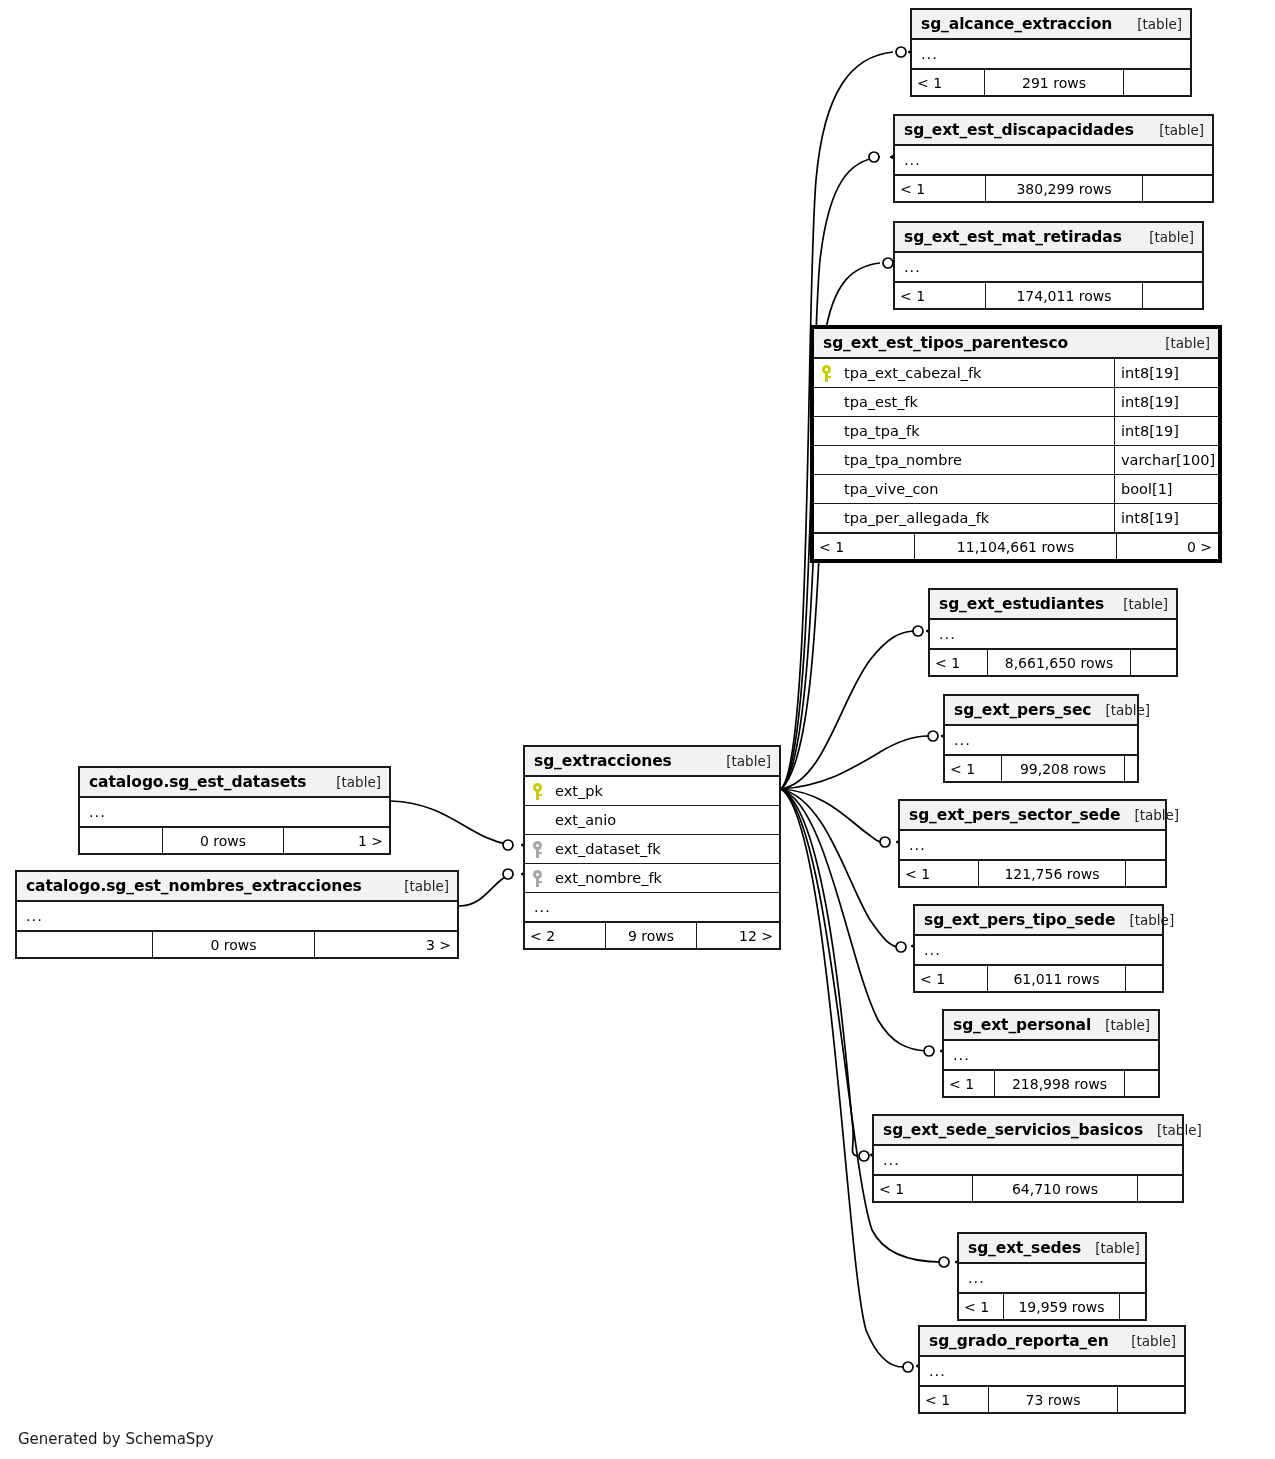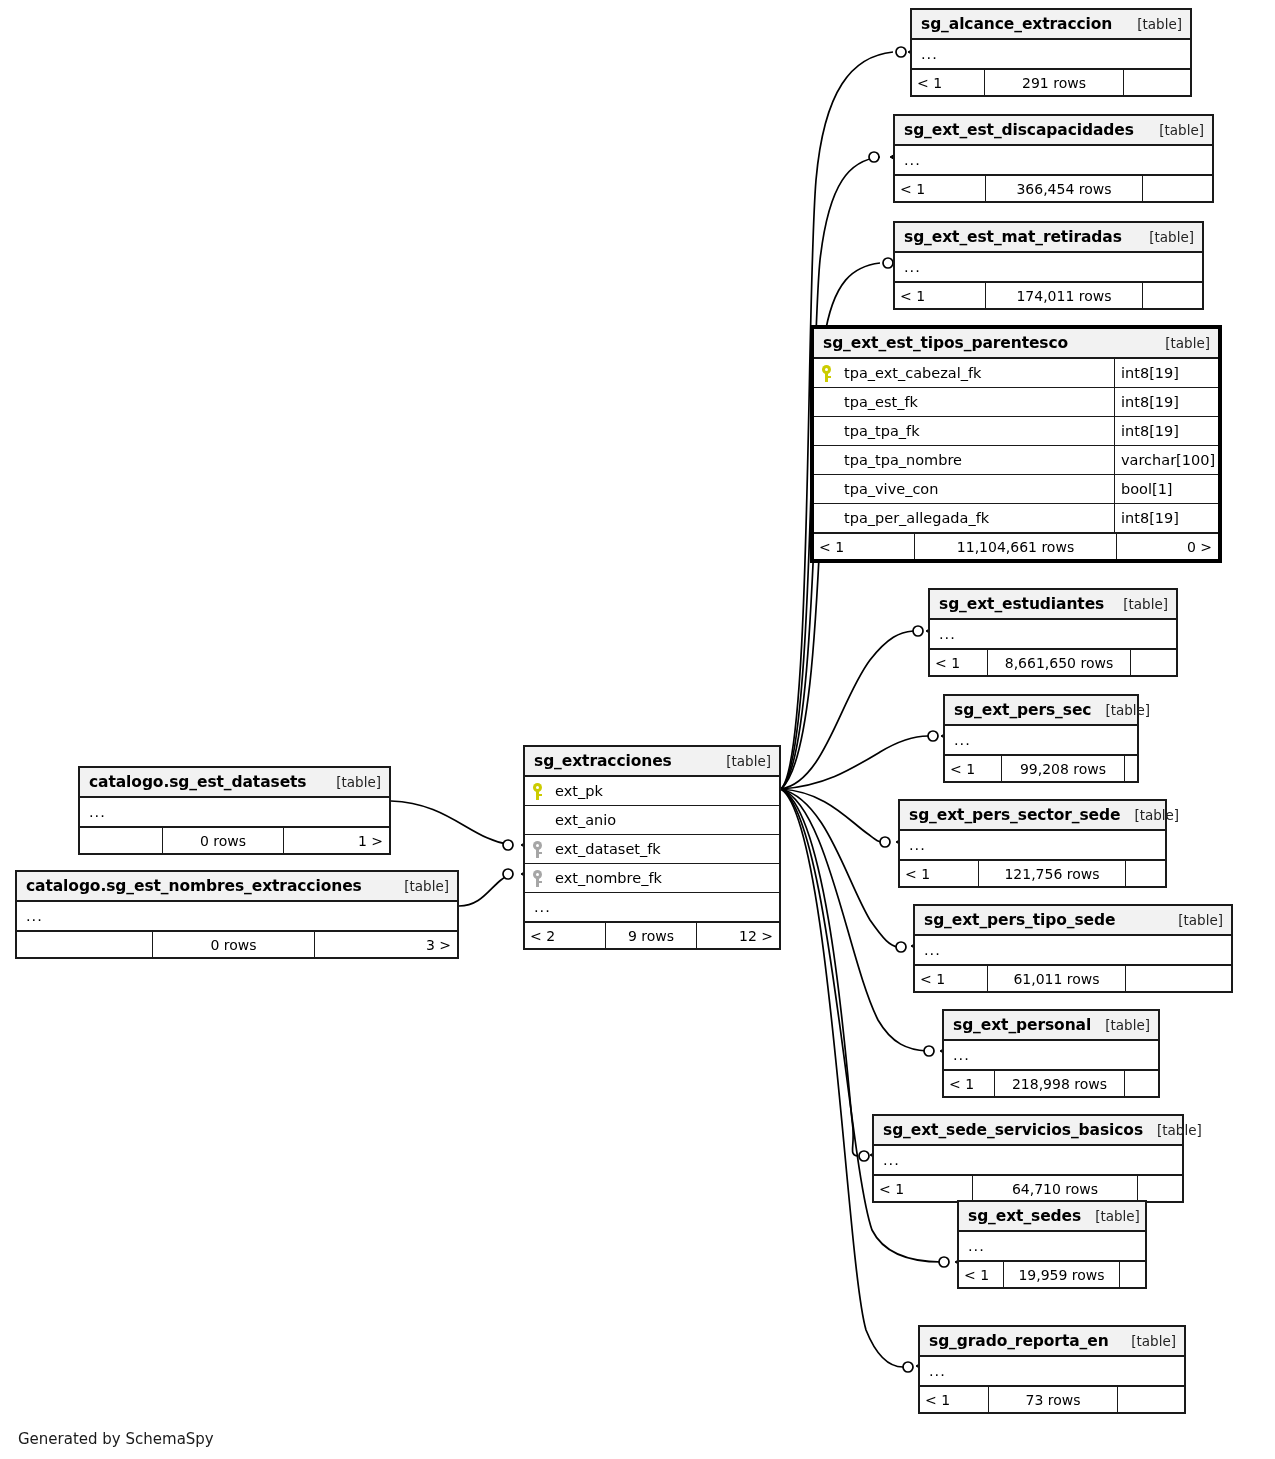--- a/index.html
+++ b/index.html
@@ -229,21 +229,21 @@
         </div>
       </div>
       <div class="table-node" style="left: 893px; top: 114px; width: 321px;">
         <div class="tbl-title">
           <span class="tname">sg_ext_est_discapacidades</span>
           <span class="ttype">[table]</span>
         </div>
         <div class="tbl-row ellipsis">...</div>
         <div class="tbl-foot">
           <div class="foot-left" style="width:90px">&lt; 1</div>
-          <div class="foot-mid" style="width:158px">366,454 rows</div>
+          <div class="foot-mid" style="width:158px">380,299 rows</div>
           <div class="foot-right" style="flex:1 1 auto"></div>
         </div>
       </div>
       <div class="table-node" style="left: 893px; top: 221px; width: 311px;">
         <div class="tbl-title">
           <span class="tname">sg_ext_est_mat_retiradas</span>
           <span class="ttype">[table]</span>
         </div>
         <div class="tbl-row ellipsis">...</div>
         <div class="tbl-foot">
@@ -329,21 +329,21 @@
           <span class="tname">sg_ext_pers_sector_sede</span>
           <span class="ttype">[table]</span>
         </div>
         <div class="tbl-row ellipsis">...</div>
         <div class="tbl-foot">
           <div class="foot-left" style="width:78px">&lt; 1</div>
           <div class="foot-mid" style="width:148px">121,756 rows</div>
           <div class="foot-right" style="flex:1 1 auto"></div>
         </div>
       </div>
-      <div class="table-node" style="left: 913px; top: 904px; width: 320px;">
+      <div class="table-node" style="left: 913px; top: 904px; width: 251px;">
         <div class="tbl-title">
           <span class="tname">sg_ext_pers_tipo_sede</span>
           <span class="ttype">[table]</span>
         </div>
         <div class="tbl-row ellipsis">...</div>
         <div class="tbl-foot">
           <div class="foot-left" style="width:72px">&lt; 1</div>
           <div class="foot-mid" style="width:139px">61,011 rows</div>
           <div class="foot-right" style="flex:1 1 auto"></div>
         </div>
@@ -365,21 +365,21 @@
           <span class="tname">sg_ext_sede_servicios_basicos</span>
           <span class="ttype">[table]</span>
         </div>
         <div class="tbl-row ellipsis">...</div>
         <div class="tbl-foot">
           <div class="foot-left" style="width:98px">&lt; 1</div>
           <div class="foot-mid" style="width:166px">64,710 rows</div>
           <div class="foot-right" style="flex:1 1 auto"></div>
         </div>
       </div>
-      <div class="table-node" style="left: 957px; top: 1200px; width: 190px;">
+      <div class="table-node" style="left: 957px; top: 1232px; width: 190px;">
         <div class="tbl-title">
           <span class="tname">sg_ext_sedes</span>
           <span class="ttype">[table]</span>
         </div>
         <div class="tbl-row ellipsis">...</div>
         <div class="tbl-foot">
           <div class="foot-left" style="width:44px">&lt; 1</div>
           <div class="foot-mid" style="width:117px">19,959 rows</div>
           <div class="foot-right" style="flex:1 1 auto"></div>
         </div>

